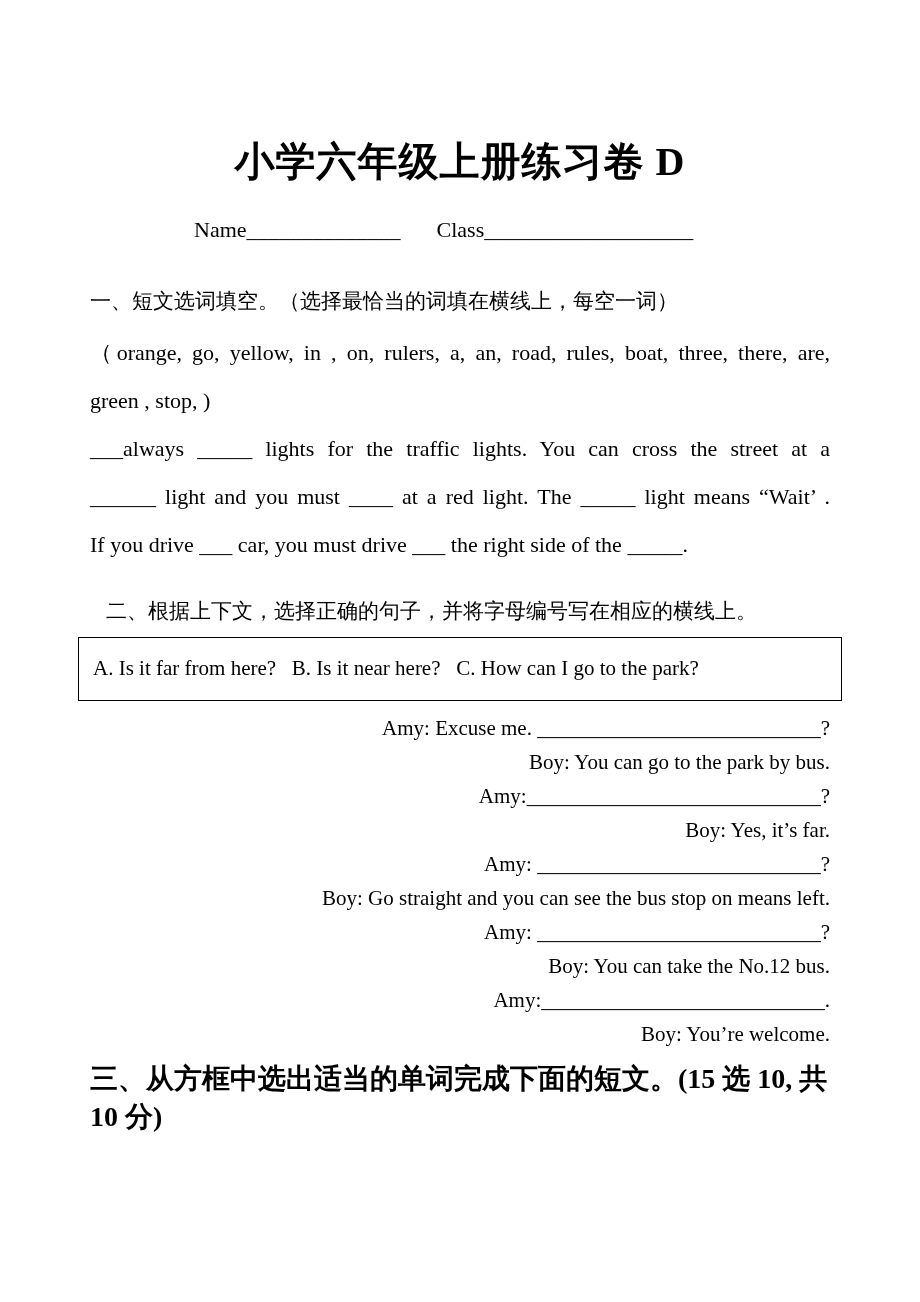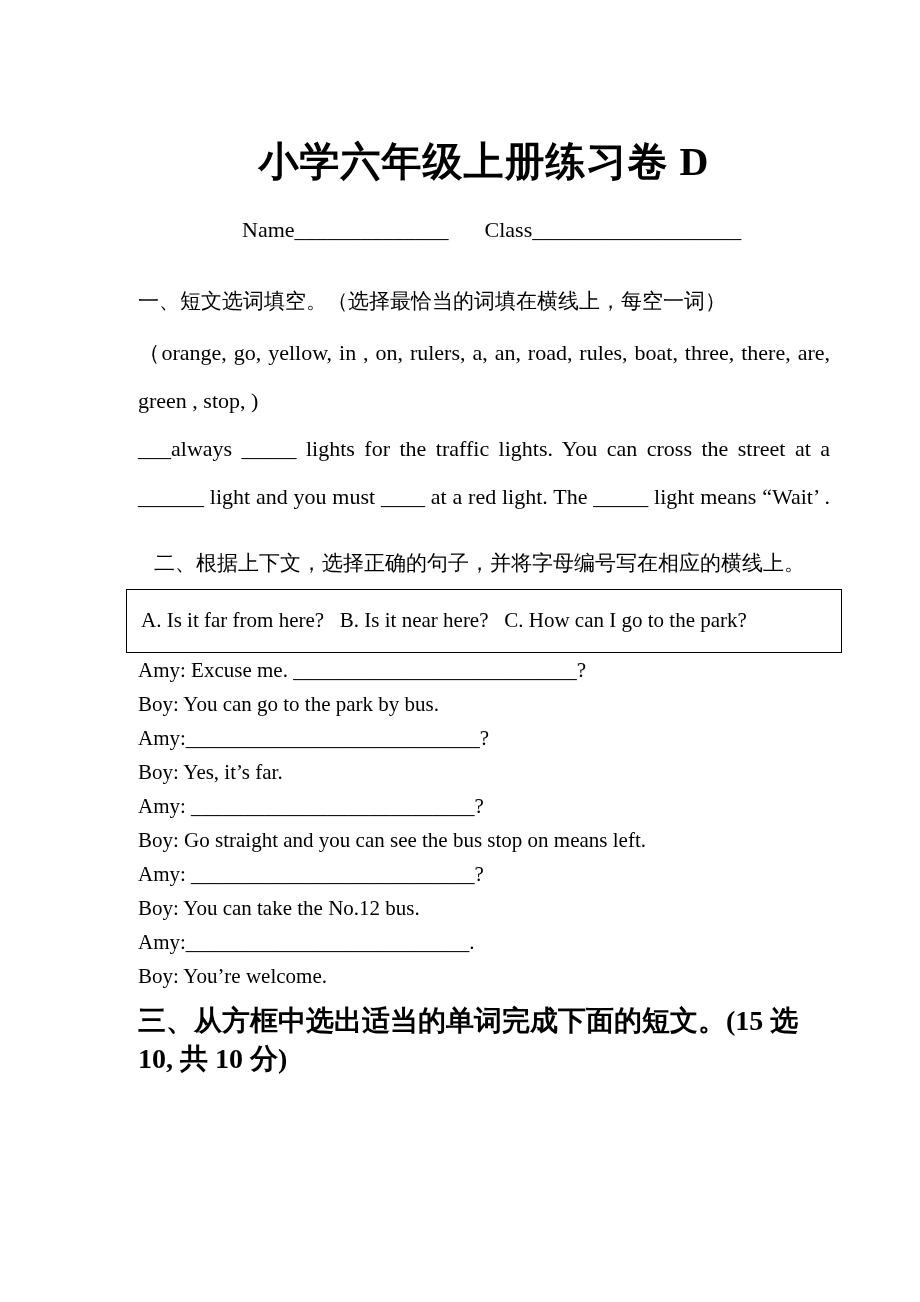--- a/index.html
+++ b/index.html
@@ -5,21 +5,20 @@
   * { box-sizing: border-box; }
   html, body { margin: 0; padding: 0; background: #ffffff; }
   .page {
     width: 920px;
     height: 1302px;
     margin: 0 auto;
     background: #ffffff;
     color: #000000;
     font-family: "Liberation Serif", "DejaVu Serif", serif;
     overflow: hidden;
-    padding-left: 48px;
   }
   .content { padding: 134px 90px 0 90px; }
 
   .title {
     font-size: 40px;
     font-weight: bold;
     text-align: center;
     margin: 0 0 28px 0;
     letter-spacing: 1px;
   }
@@ -55,21 +54,21 @@
     margin: 0 -12px;
     padding: 6px 14px 8px 14px;
   }
   .choice-box p {
     font-size: 21px;
     line-height: 48px;
     margin: 0;
     white-space: pre-wrap;
   }
 
-  .dialog { margin-top: 0; }
+  .dialog { margin-top: 10px; text-align: right; }
   .dialog p {
     font-size: 21px;
     line-height: 34px;
     margin: 0;
     white-space: pre-wrap;
   }
 
   .sec3-heading {
     font-size: 28px;
     font-weight: bold;
@@ -88,20 +87,21 @@
 
     <div>
       <p class="sec-heading">一、短文选词填空。（选择最恰当的词填在横线上，每空一词）</p>
       <div class="wordbank">
         <p class="just">（orange, go, yellow, in , on, rulers, a, an, road, rules, boat, three, there, are,</p>
         <p>green , stop, )</p>
       </div>
       <div class="passage">
         <p class="just">___always _____ lights for the traffic lights. You can cross the street at a</p>
         <p class="just">______ light and you must ____  at a red light. The _____ light means “Wait’ .</p>
+        <p>If you drive ___ car, you must drive ___ the right side of the _____.</p>
       </div>
     </div>
 
     <div>
       <p class="sec2-heading">二、根据上下文，选择正确的句子，并将字母编号写在相应的横线上。</p>
       <div class="choice-box">
         <p>A. Is it far from here?   B. Is it near here?   C. How can I go to the park?</p>
       </div>
       <div class="dialog">
         <p>Amy: Excuse me. ___________________________?</p>

